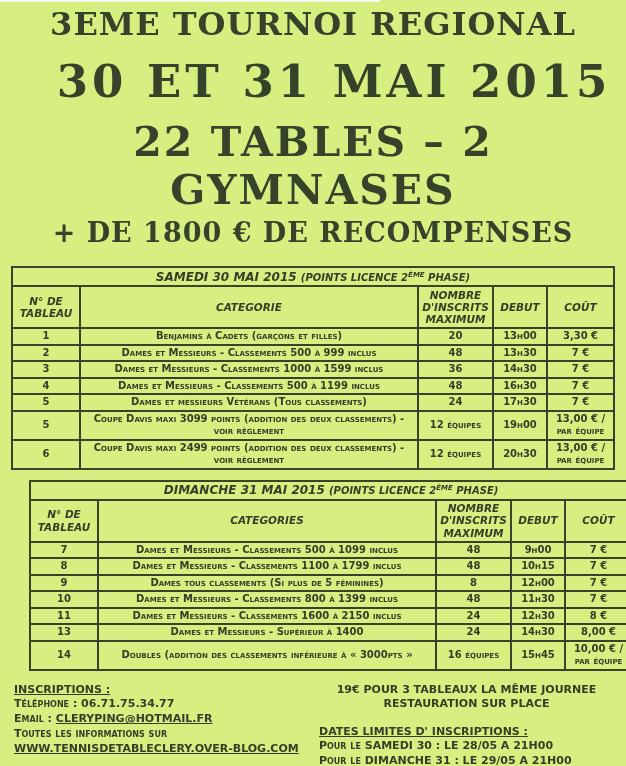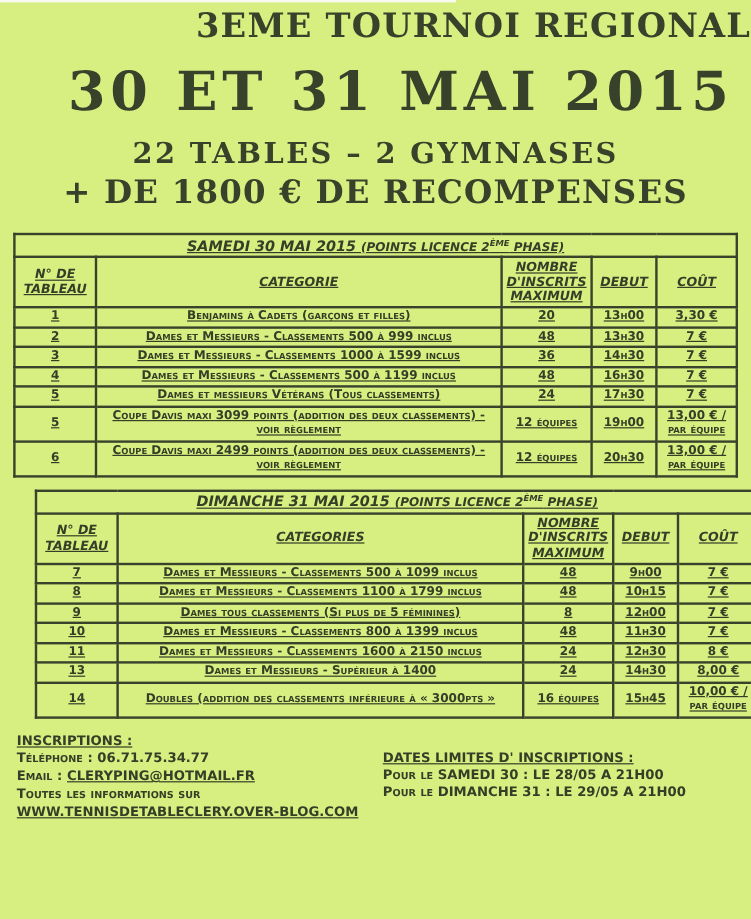--- a/index.html
+++ b/index.html
@@ -5,27 +5,27 @@
   html,body { margin:0; padding:0; }
   body {
     width:626px; height:766px; overflow:hidden; position:relative;
     background:#d7ee81; color:#333f27;
     font-family:"DejaVu Sans", sans-serif;
   }
   .scan-strip { position:absolute; top:0; left:0; width:380px; height:2px; background:#f8f9ef; }
 
   
   .titles { text-align:center; font-family:"DejaVu Serif", serif; font-weight:700; color:#37422b; }
-  .t1 { font-size:28px; letter-spacing:1px; margin:5px 0 0;text-align:right; }
+  .t1 { font-size:32px; letter-spacing:1px; margin:5px 0 0; }
   .t2 { font-size:45px; letter-spacing:4px; margin:12px 0 4px;padding-left:42px; }
-  .t3 { font-size:24px; letter-spacing:2px; margin:10px 0 0; }
+  .t3 { font-size:41px; letter-spacing:2px; margin:10px 0 0; }
   .t4 { font-size:27px; letter-spacing:1px; margin:3px 0 0; }
 
   
-  table.sched { width:602px; margin:18px auto 0; border-collapse:collapse; table-layout:fixed;text-decoration:underline; }
+  table.sched { width:602px; margin:18px auto 0; border-collapse:collapse; table-layout:fixed; }
   table.sched.second { margin-top:10px;margin-left:29px; }
   .c-num{width:68px} .c-cat{width:338px} .c-max{width:75px} .c-deb{width:54px} .c-cout{width:67px}
   table.sched th, table.sched td { border:2px solid #39432c; padding:1px 2px; text-align:center; vertical-align:middle; }
   th.band { font-style:italic; font-weight:700; font-size:12px; height:15px; padding:0 2px; }
   th.band .lic { font-size:10px; }
   th.band sup { font-size:7px; }
   tr.colhead th { font-style:italic; font-weight:700; font-size:10.5px; line-height:1.15; height:38px; }
   table.sched tbody td { font-size:10px; font-weight:600; font-variant:small-caps; line-height:1.25; }
   td.cost-cell { font-size:9.5px; }
 
@@ -197,19 +197,23 @@
 
 <div class="footer">
   <div class="f-left">
     <div class="u">INSCRIPTIONS :</div>
     <div>Téléphone : 06.71.75.34.77</div>
     <div><span>Email :</span> <span class="u">CLERYPING@HOTMAIL.FR</span></div>
     <div>Toutes les informations sur</div>
     <div class="u">WWW.TENNISDETABLECLERY.OVER-BLOG.COM</div>
   </div>
   <div class="f-right">
+    <div class="promo">
+      <div>19€ POUR 3 TABLEAUX LA MÊME JOURNEE</div>
+      <div>RESTAURATION SUR PLACE</div>
+    </div>
     <div class="deadlines">
       <div class="u">DATES LIMITES D' INSCRIPTIONS :</div>
       <div>Pour le SAMEDI 30 : LE 28/05 A 21H00</div>
       <div>Pour le DIMANCHE 31 : LE 29/05 A 21H00</div>
     </div>
   </div>
 </div>
 
 </body></html>

